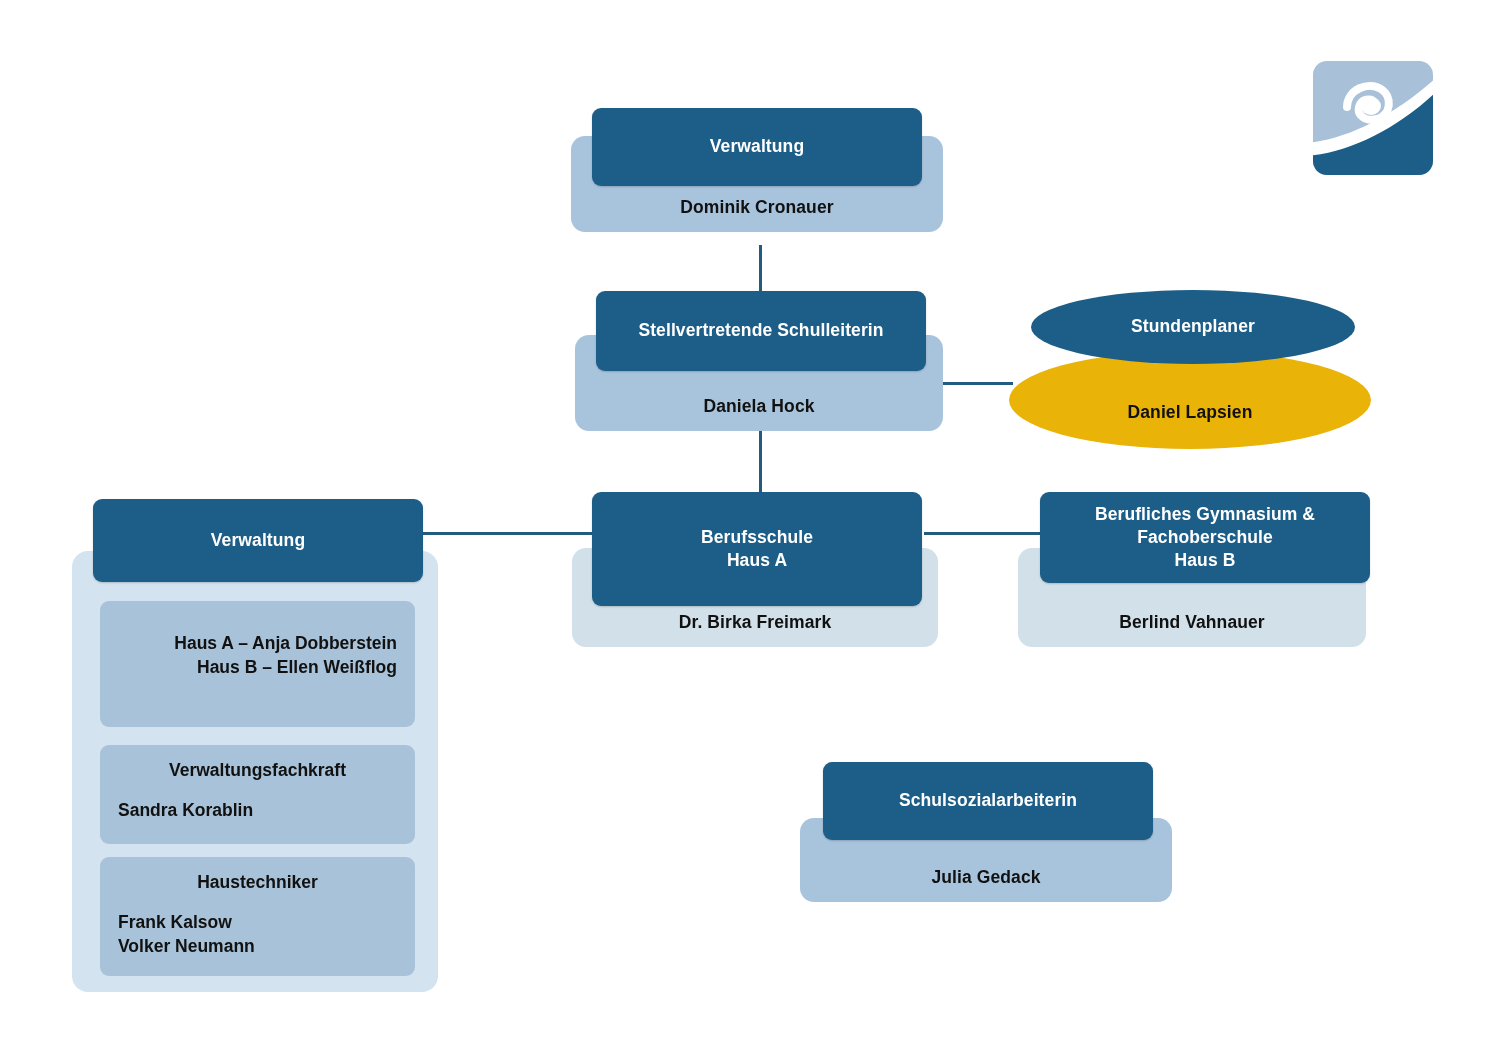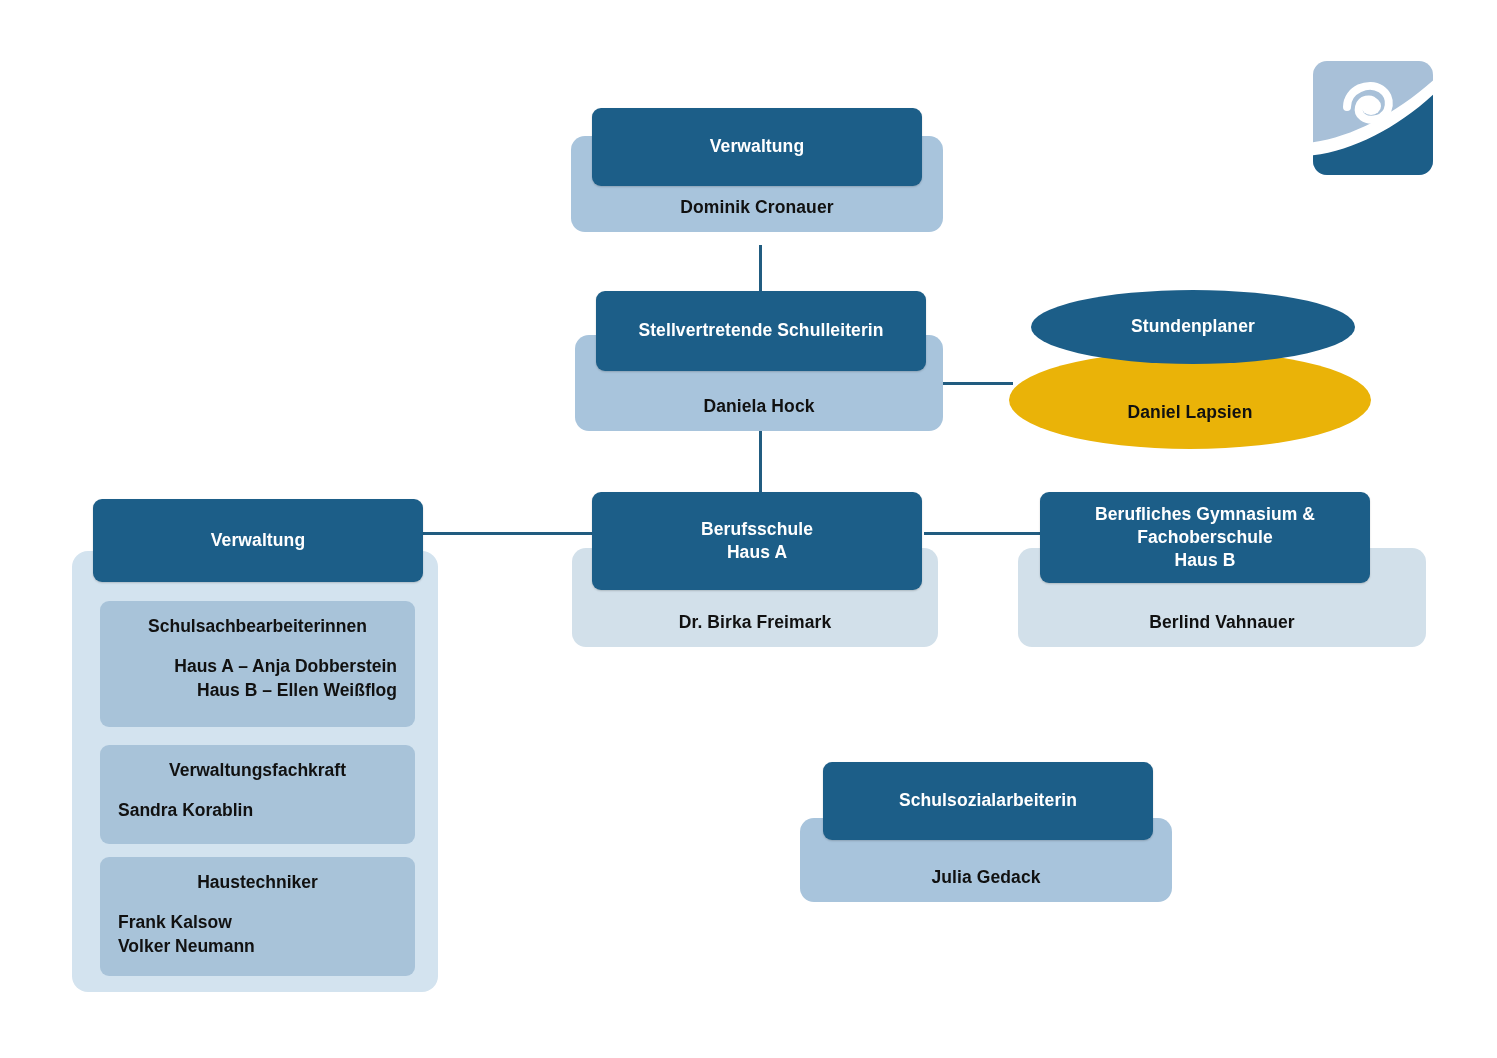--- a/index.html
+++ b/index.html
@@ -184,30 +184,30 @@
     </div>
     <div class="front-ellipse" style="left:1031px; top:290px; width:324px; height:74px;">
       <div class="front-label">Stundenplaner</div>
     </div>
   </div>
 
   <div class="node">
     <div class="back-box pale" style="left:572px; top:548px; width:366px; height:99px;">
       <div class="back-label">Dr. Birka Freimark</div>
     </div>
-    <div class="front-box" style="left:592px; top:492px; width:330px; height:98px;justify-content:flex-end;">
+    <div class="front-box" style="left:592px; top:492px; width:330px; height:114px;justify-content:flex-end;">
       <div class="front-label">
         <div>Berufsschule</div>
         <div>Haus A</div>
       </div>
     </div>
   </div>
 
   <div class="node">
-    <div class="back-box pale" style="left:1018px; top:548px; width:408px; height:99px;">
+    <div class="back-box pale" style="left:1018px; top:548px; width:348px; height:99px;">
       <div class="back-label">Berlind Vahnauer</div>
     </div>
     <div class="front-box" style="left:1040px; top:492px; width:330px; height:91px;">
       <div class="front-label">
         <div>Berufliches Gymnasium &amp;</div>
         <div>Fachoberschule</div>
         <div>Haus B</div>
       </div>
     </div>
   </div>
@@ -218,21 +218,20 @@
     </div>
     <div class="front-box" style="left:823px; top:762px; width:330px; height:78px;">
       <div class="front-label">Schulsozialarbeiterin</div>
     </div>
   </div>
 
   <div class="node">
     <div class="group-panel" style="left:72px; top:551px; width:366px; height:441px;"></div>
 
     <div class="sub-box" style="left:100px; top:601px; width:315px; height:126px;">
-      <div class="sub-title">Schulsachbearbeiterinnen</div>
       <div class="sub-lines left">
         <div>Haus A – Anja Dobberstein</div>
         <div>Haus B – Ellen Weißflog</div>
       </div>
     </div>
 
     <div class="sub-box" style="left:100px; top:745px; width:315px; height:99px;">
       <div class="sub-title">Verwaltungsfachkraft</div>
       <div class="sub-lines center">
         <div>Sandra Korablin</div>

